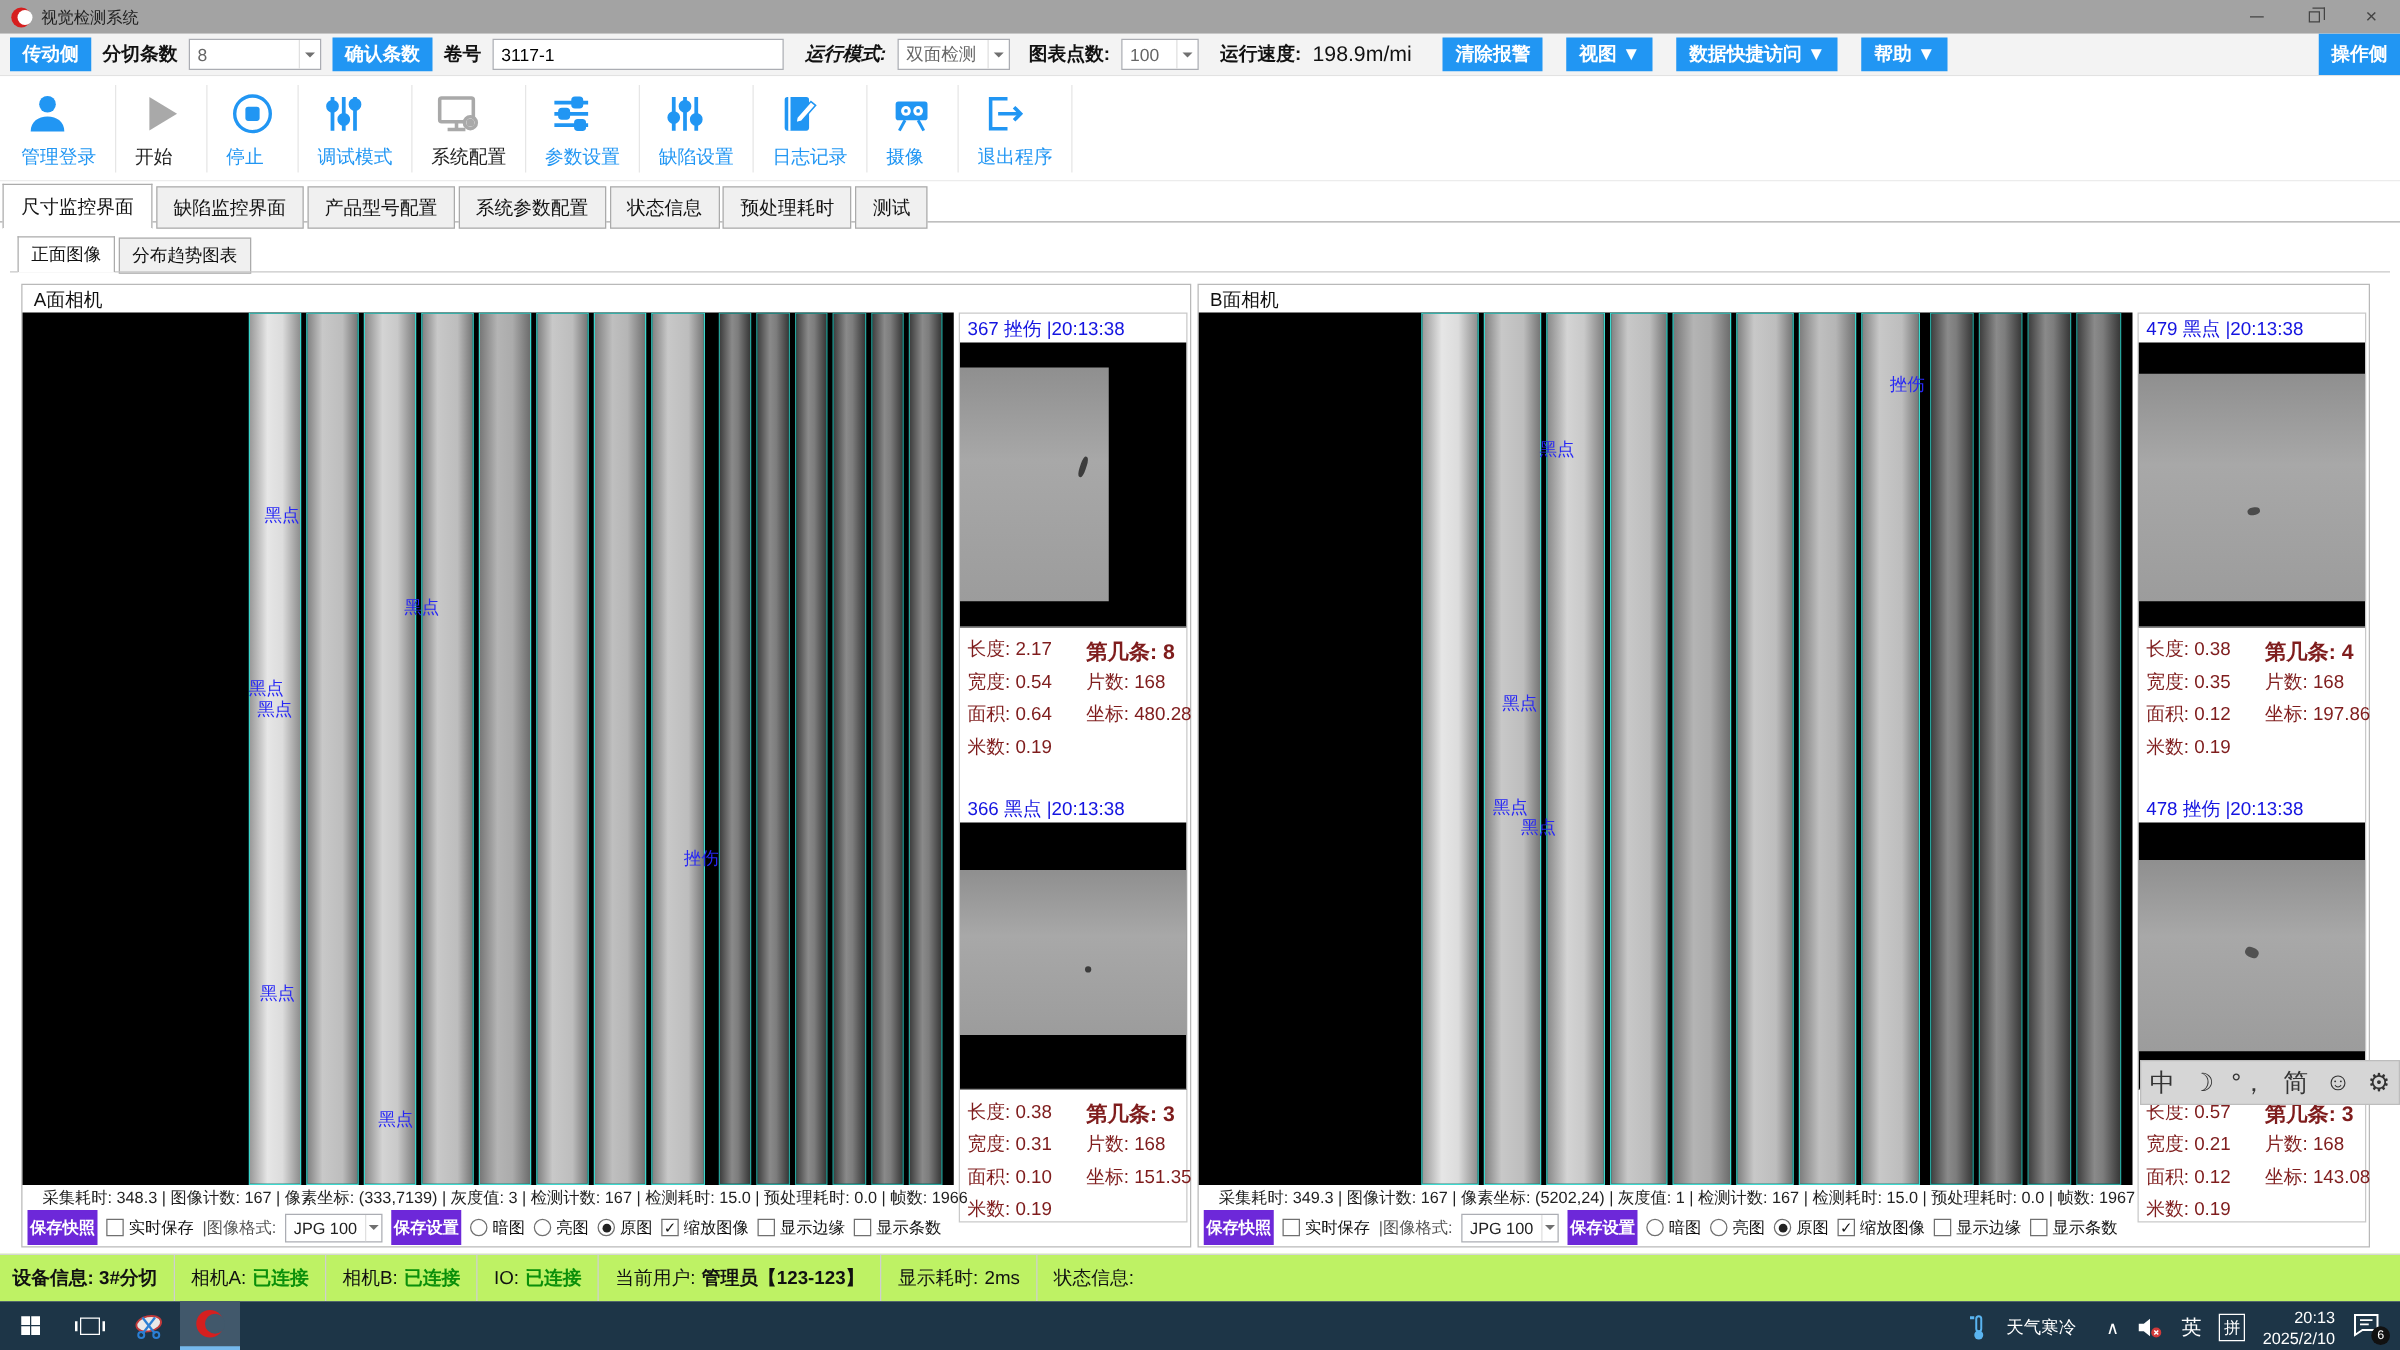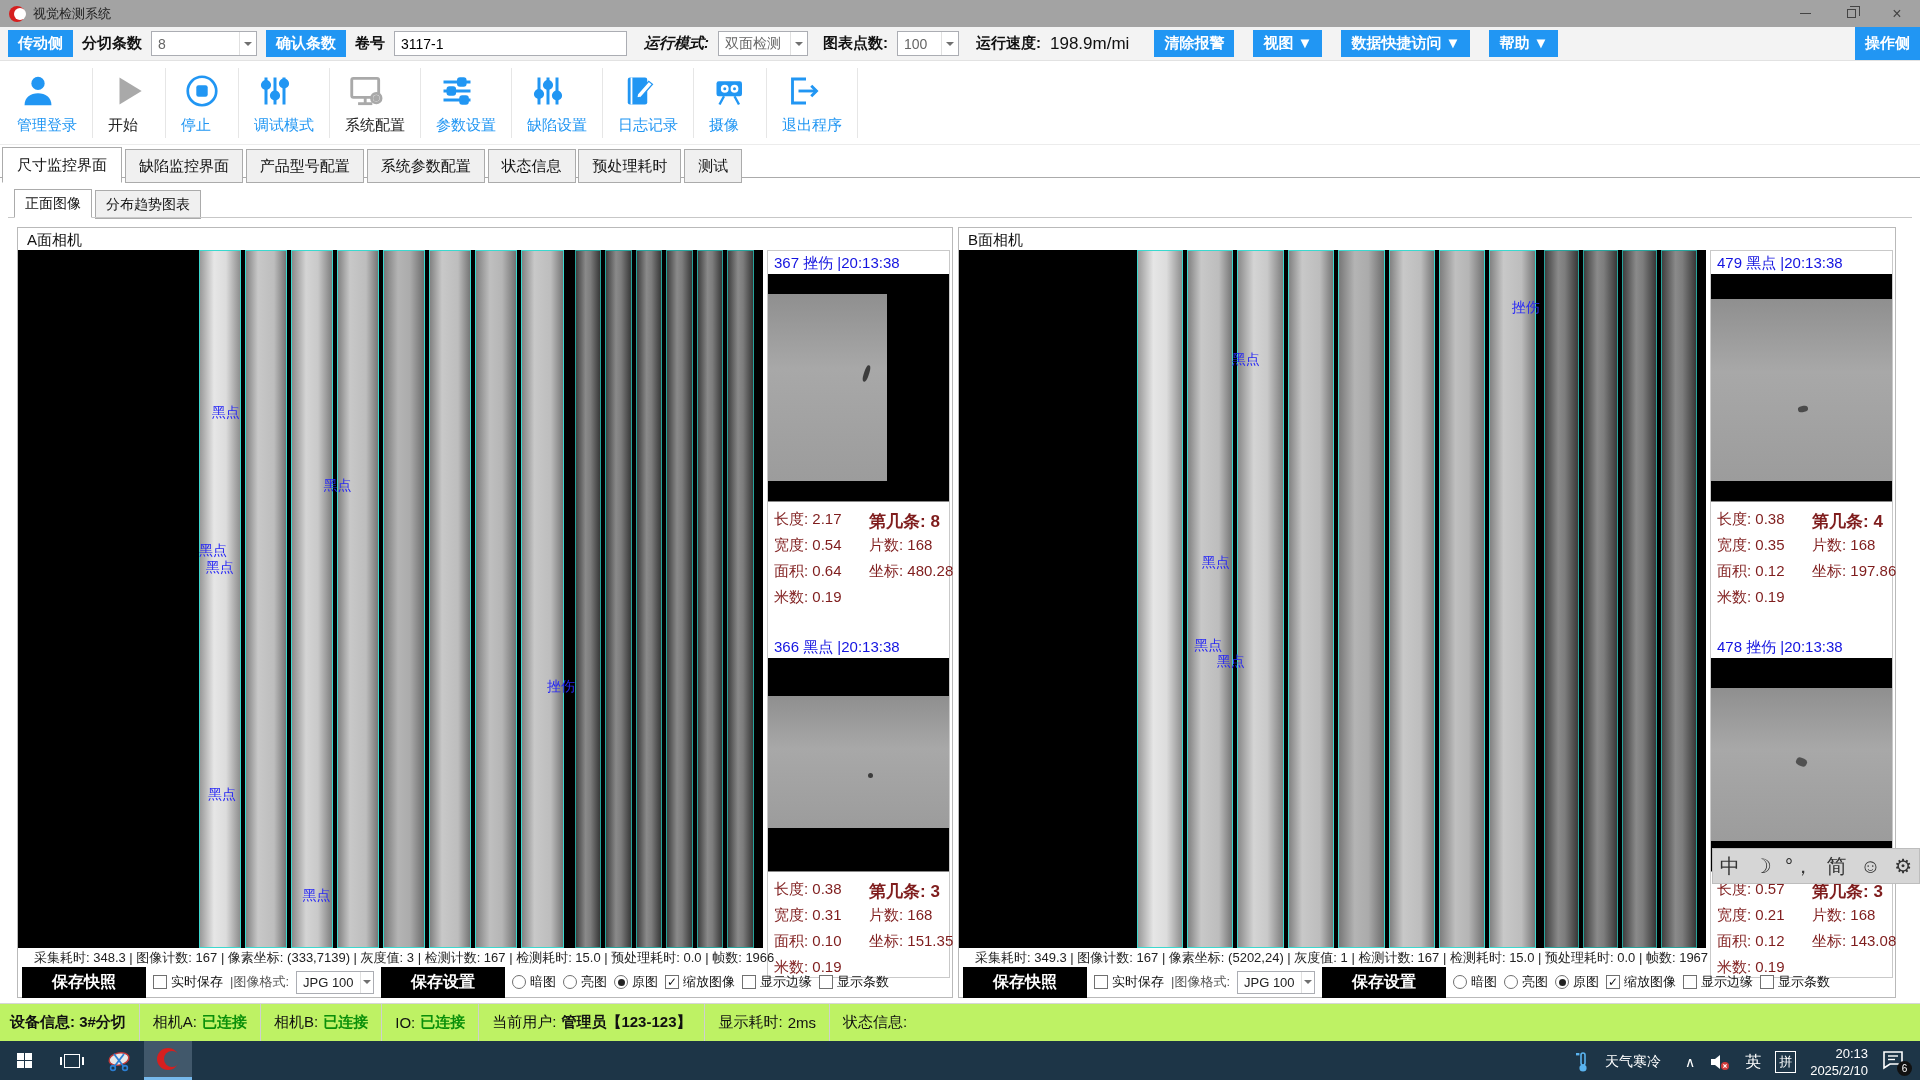--- a/index.html
+++ b/index.html
@@ -90,22 +90,22 @@
   .d-info { padding:8px 0 0 6px; height:112px; }
   .d-grid { display:grid; grid-template-columns:95px 1fr; }
   .d-col .row { height:26px; font-size:15px; color:#7f1d1d; white-space:nowrap; }
   .d-col .row b.big { font-size:17px; }
   .gap20 { height:21px; }
 
   .cam-status { position:absolute; left:16px; top:721px; width:740px; height:18px;
     font-size:13px; color:#222; white-space:nowrap; overflow:hidden; }
   .cam-controls { position:absolute; left:4px; top:741px; width:742px; height:26px;
     display:flex; align-items:center; gap:7px; font-size:13px; white-space:nowrap; }
-  .btn-small { background:#000000; color:#fff; font-size:16px; font-weight:bold; border:none;
-    padding:5px 30px; white-space:nowrap; }
+  .btn-small { background:#6d28d9; color:#fff; font-size:13px; font-weight:bold; border:none;
+    padding:5px 2px; white-space:nowrap; }
   .chk { width:14px; height:14px; border:1px solid #707070; background:#fff; display:inline-flex;
     align-items:center; justify-content:center; font-size:12px; color:#111; vertical-align:-2px; }
   .rad { width:14px; height:14px; border:1px solid #707070; border-radius:50%; background:#fff;
     display:inline-flex; align-items:center; justify-content:center; vertical-align:-2px; }
   .rad.on:after { content:""; width:7px; height:7px; border-radius:50%; background:#222; }
   .ctl { display:inline-flex; align-items:center; gap:4px; }
   .combo.small { height:23px; }
   .combo.small .cval { font-size:13px; color:#222; }
   .vsep { color:#555; }
 

